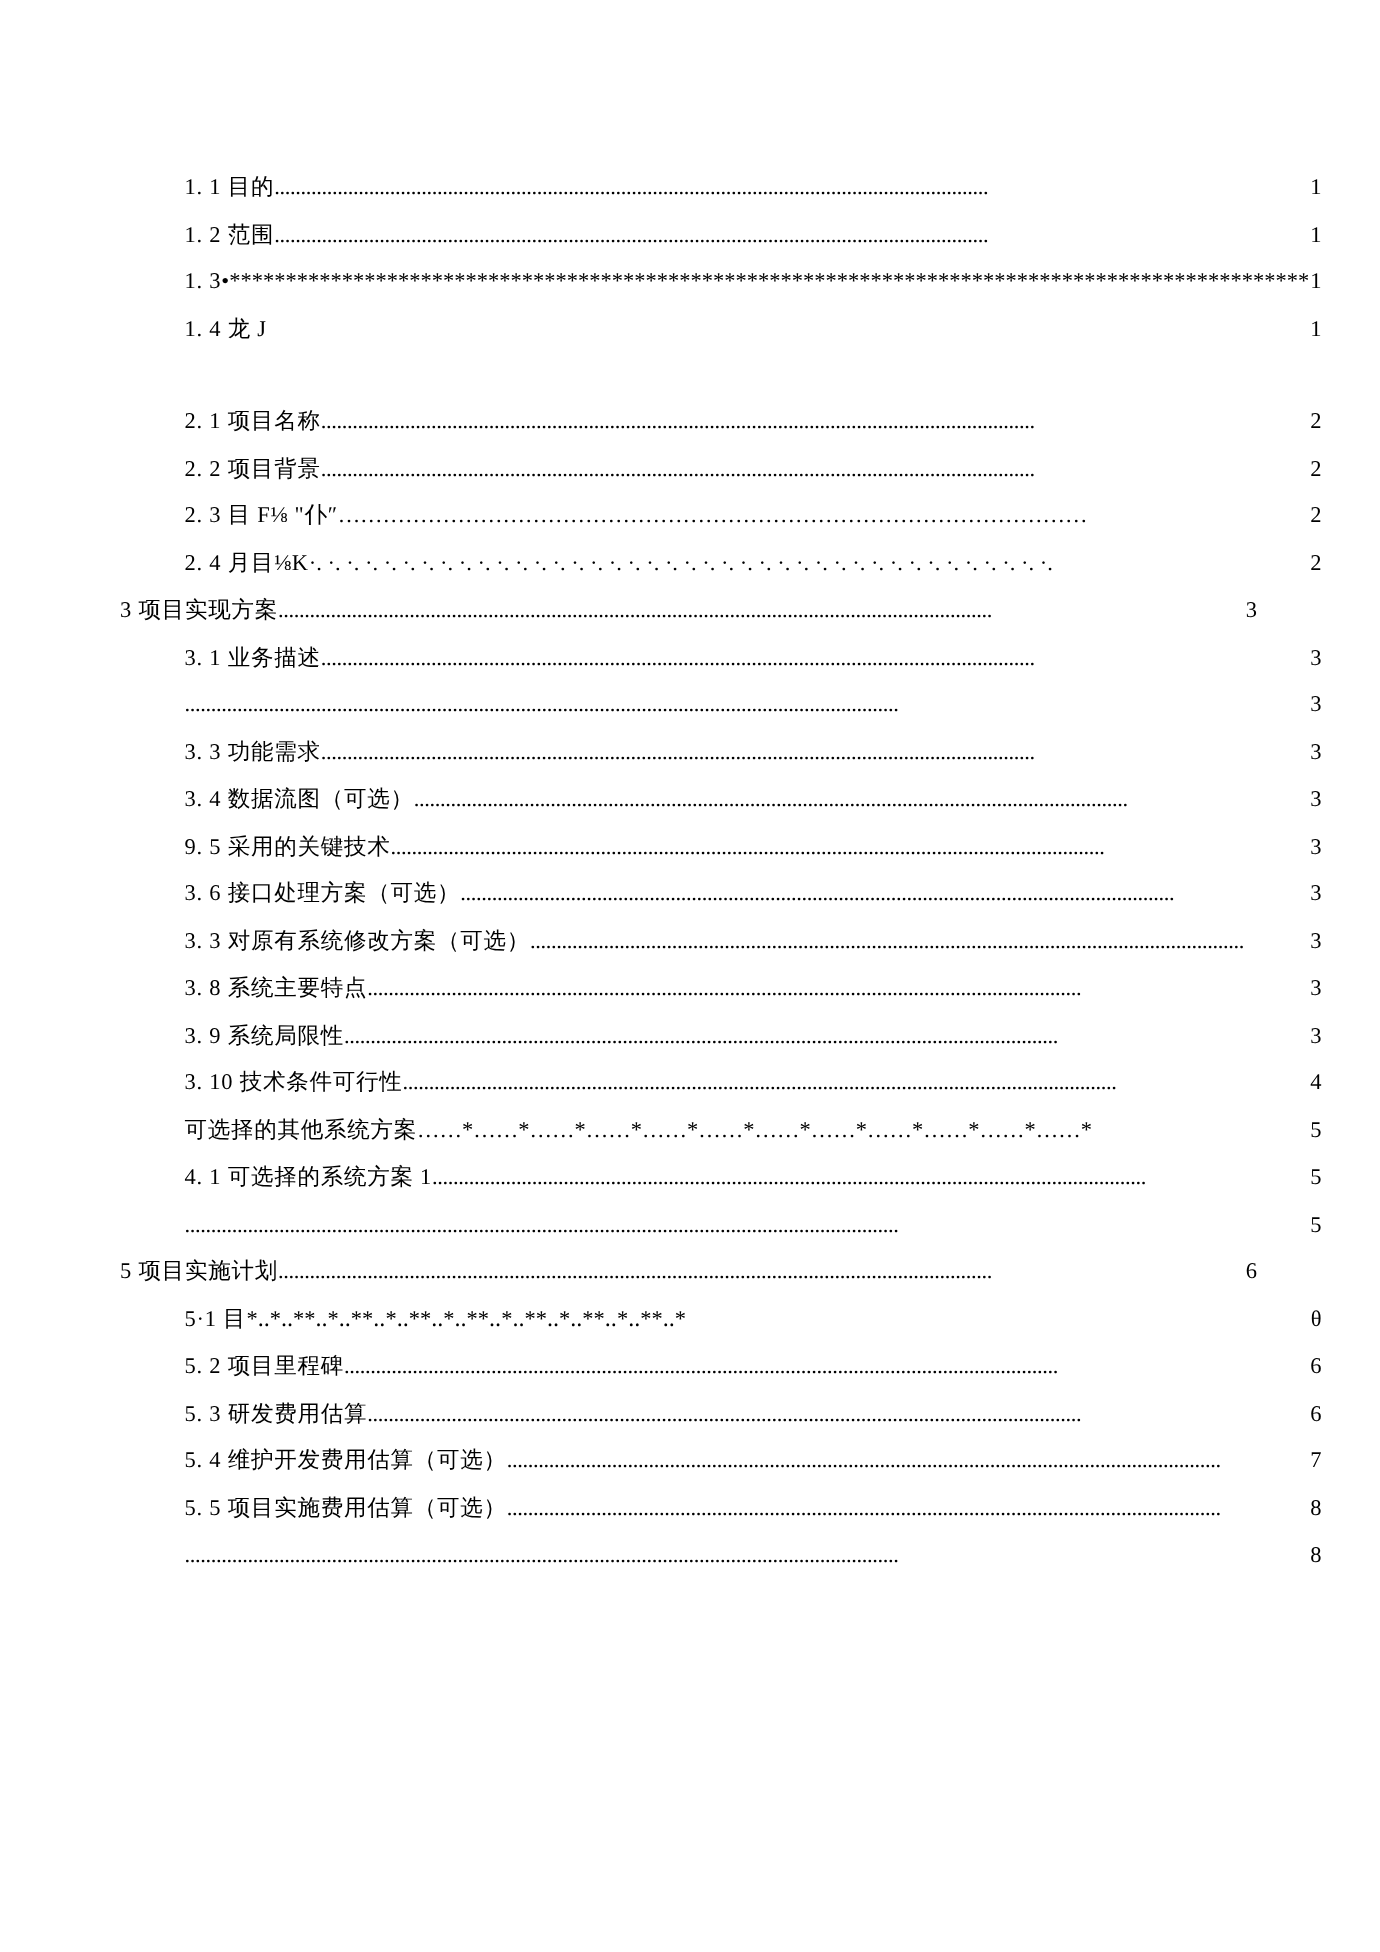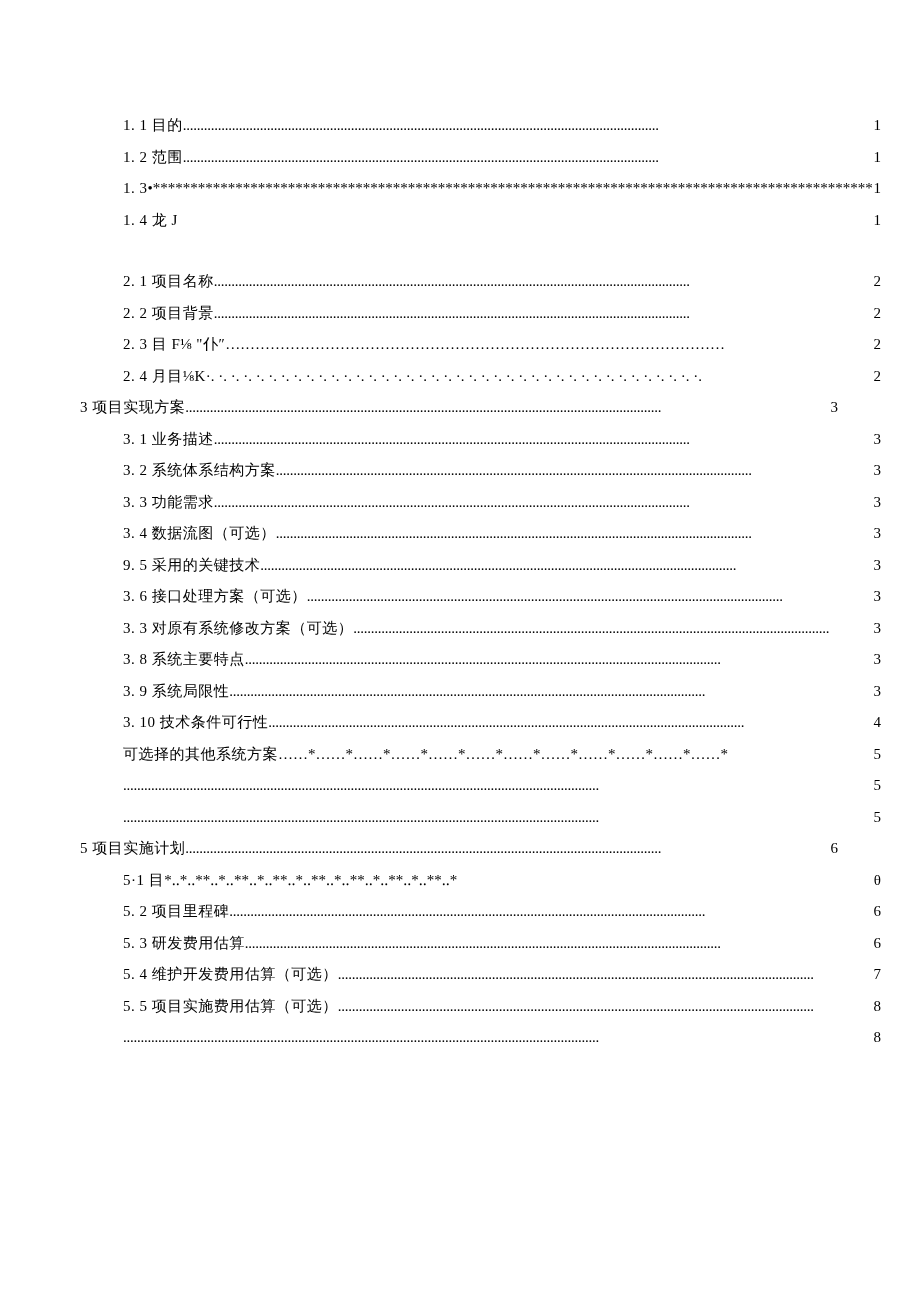--- a/index.html
+++ b/index.html
@@ -119,21 +119,20 @@
         <span class="label">3    项目实现方案 </span>
         <span class="leader dots"></span>
         <span class="pagenum">3</span>
       </div>
       <div class="toc-row indent-2">
         <span class="label">3.  1 业务描述</span>
         <span class="leader dots"></span>
         <span class="pagenum">3</span>
       </div>
       <div class="toc-row indent-2">
-        <span class="label">3.  2 系统体系结构方案</span>
         <span class="leader dots"></span>
         <span class="pagenum">3</span>
       </div>
       <div class="toc-row indent-2">
         <span class="label">3.  3 功能需求</span>
         <span class="leader dots"></span>
         <span class="pagenum">3</span>
       </div>
       <div class="toc-row indent-2">
         <span class="label">3.  4 数据流图（可选）</span>
@@ -169,20 +168,21 @@
         <span class="label">3.  10 技术条件可行性</span>
         <span class="leader dots"></span>
         <span class="pagenum">4</span>
       </div>
       <div class="toc-row indent-2">
         <span class="label">可选择的其他系统方案</span>
         <span class="leader star-dots"></span>
         <span class="pagenum">5</span>
       </div>
       <div class="toc-row indent-2">
+        <span class="label">4.  1 可选择的系统方案 1 </span>
         <span class="leader dots"></span>
         <span class="pagenum">5</span>
       </div>
       <div class="toc-row indent-2">
         <span class="leader dots"></span>
         <span class="pagenum">5</span>
       </div>
       <div class="toc-row indent-1">
         <span class="label">5 项目实施计划 </span>
         <span class="leader dots"></span>

